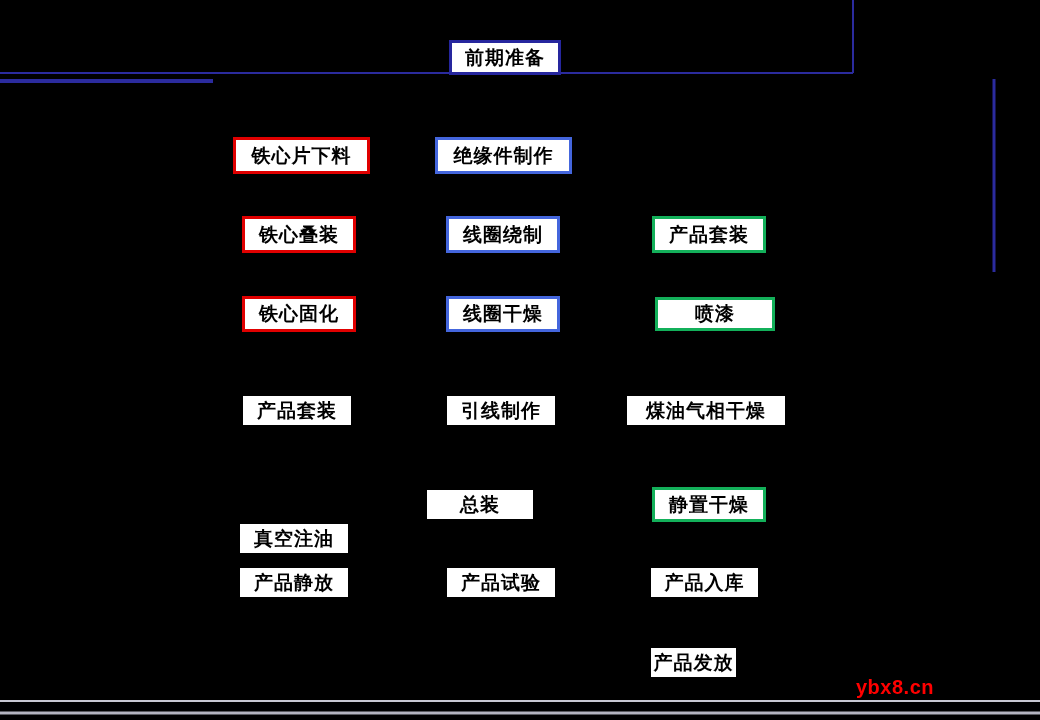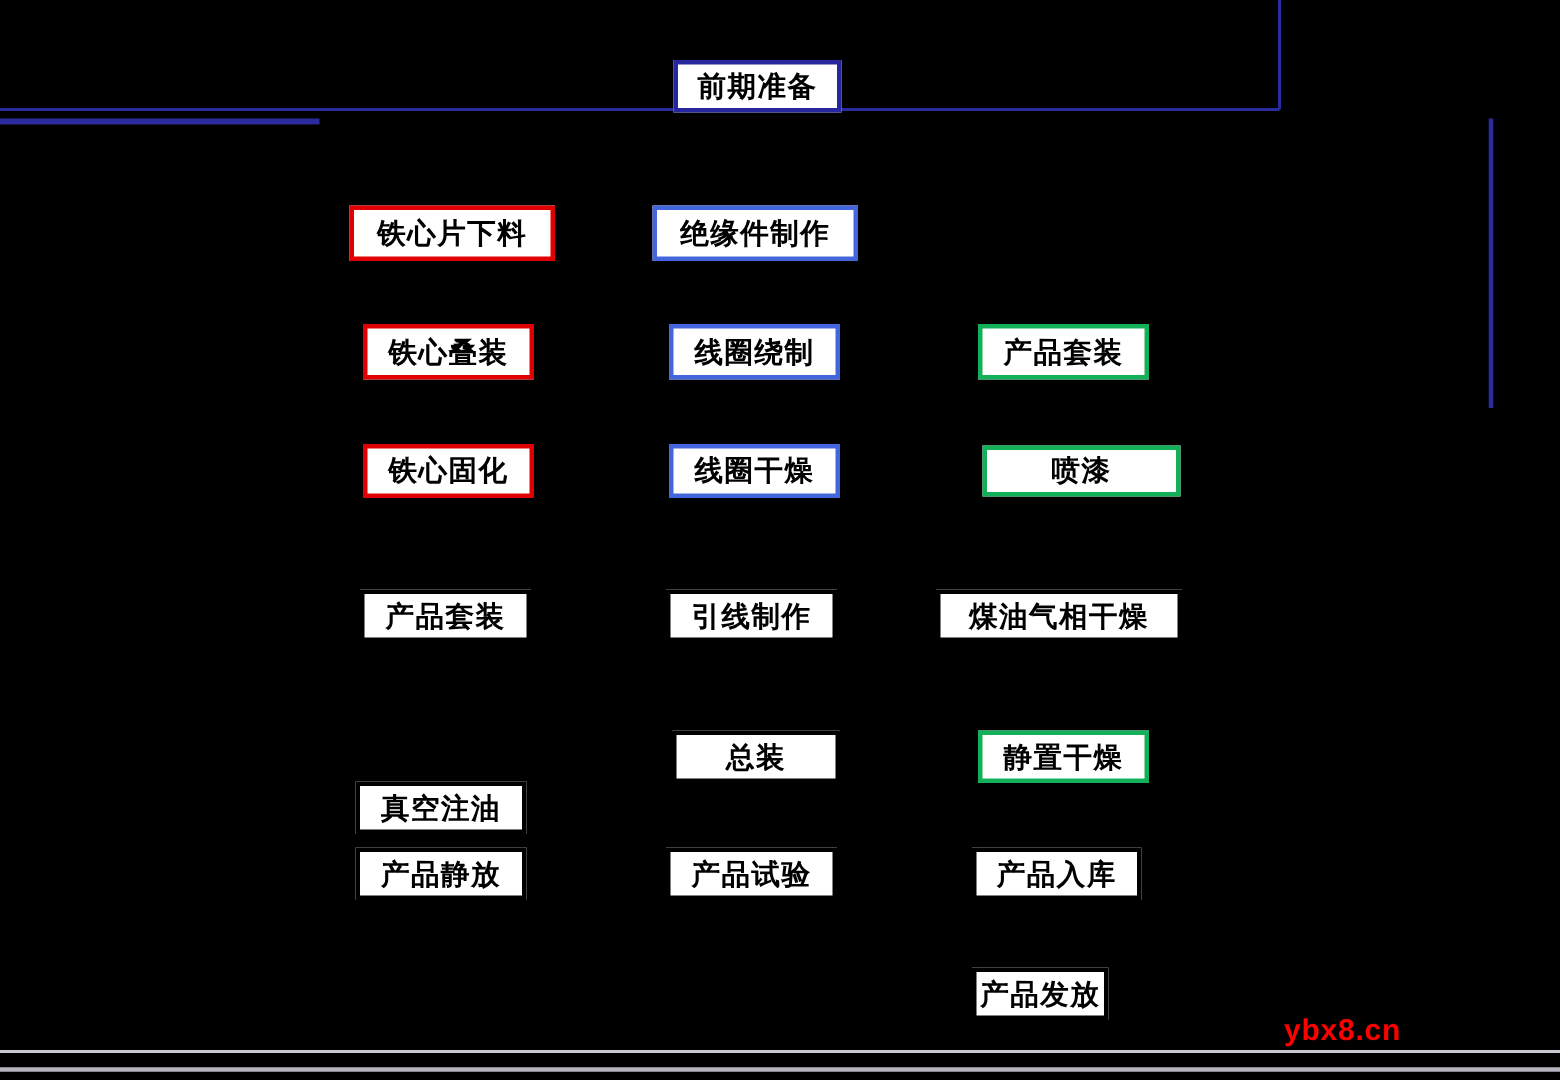--- a/index.html
+++ b/index.html
@@ -82,31 +82,31 @@
   <div class="node" style="left: 242px; top: 216px; width: 114px; height: 37px; border-color: rgb(224, 0, 0);">铁心叠装</div>
 
   <div class="node" style="left: 446px; top: 216px; width: 114px; height: 37px; border-color: rgb(68, 102, 221);">线圈绕制</div>
 
   <div class="node" style="left: 652px; top: 216px; width: 114px; height: 37px; border-color: rgb(19, 176, 90);">产品套装</div>
 
   <div class="node" style="left: 242px; top: 296px; width: 114px; height: 36px; border-color: rgb(224, 0, 0);">铁心固化</div>
 
   <div class="node" style="left: 446px; top: 296px; width: 114px; height: 36px; border-color: rgb(68, 102, 221);">线圈干燥</div>
 
-  <div class="node" style="left: 655px; top: 297px; width: 132px; height: 34px; border-color: rgb(19, 176, 90);">喷漆</div>
+  <div class="node" style="left: 655px; top: 297px; width: 120px; height: 34px; border-color: rgb(19, 176, 90);">喷漆</div>
 
   <div class="node" style="left: 240px; top: 393px; width: 114px; height: 35px; border-color: rgb(0, 0, 0);">产品套装</div>
 
   <div class="node" style="left: 444px; top: 393px; width: 114px; height: 35px; border-color: rgb(0, 0, 0);">引线制作</div>
 
   <div class="node" style="left: 624px; top: 393px; width: 164px; height: 35px; border-color: rgb(0, 0, 0);">煤油气相干燥</div>
 
   <div class="node" style="left: 237px; top: 487px; width: 114px; height: 35px; border-color: rgb(0, 0, 0); margin-top: 34px;">真空注油</div>
 
-  <div class="node" style="left: 448px; top: 487px; width: 112px; height: 35px; border-color: rgb(0, 0, 0);">总装</div>
+  <div class="node" style="left: 424px; top: 487px; width: 112px; height: 35px; border-color: rgb(0, 0, 0);">总装</div>
 
   <div class="node" style="left: 652px; top: 487px; width: 114px; height: 35px; border-color: rgb(19, 176, 90);">静置干燥</div>
 
   <div class="node" style="left: 237px; top: 565px; width: 114px; height: 35px; border-color: rgb(0, 0, 0);">产品静放</div>
 
   <div class="node" style="left: 444px; top: 565px; width: 114px; height: 35px; border-color: rgb(0, 0, 0);">产品试验</div>
 
   <div class="node" style="left: 648px; top: 565px; width: 113px; height: 35px; border-color: rgb(0, 0, 0);">产品入库</div>
 
   <div class="node" style="left: 648px; top: 645px; width: 91px; height: 35px; border-color: rgb(0, 0, 0); text-align: right;">产品发放</div>

